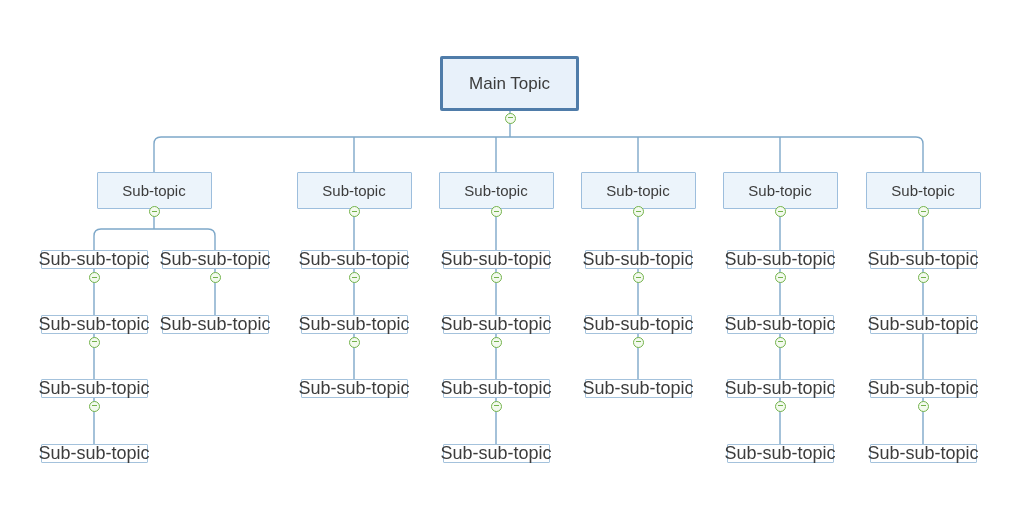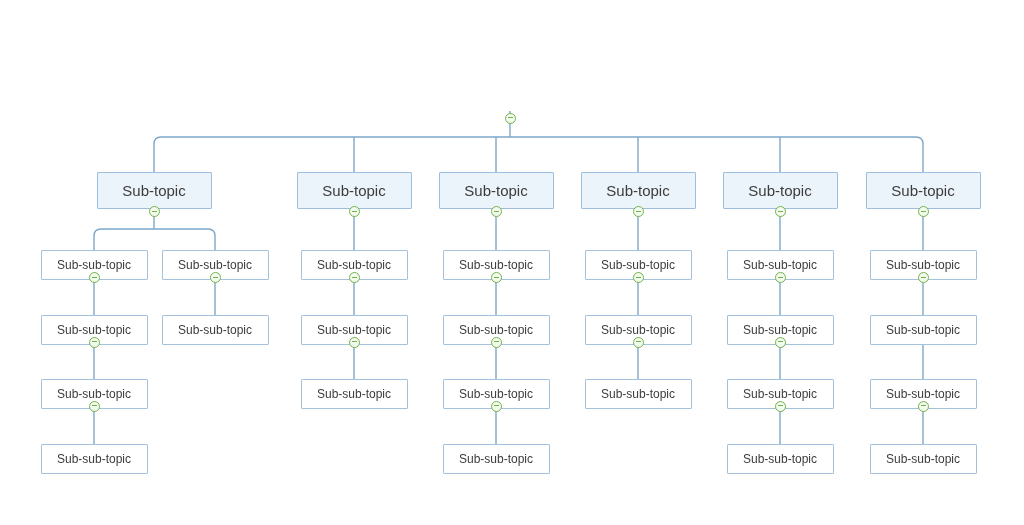--- a/index.html
+++ b/index.html
@@ -22,24 +22,24 @@
     background:var(--main-topic-fill,#e8f1fa);
     font-size:17px;border-radius:2px;
   }
   .sub{
     width:115px;height:37px;
     border:1px solid var(--sub-topic-border,#9dbedd);
     background:var(--sub-topic-fill,#ecf4fb);
     font-size:15px;border-radius:1px;
   }
   .leaf{
-    width:107px;height:30px;
+    width:107px;height:19px;
     border:1px solid var(--sub-sub-topic-border,#a4c2dc);
     background:var(--sub-sub-topic-fill,#ffffff);
-    font-size:12px;border-radius:1px;
+    font-size:18px;border-radius:1px;
   }
   .collapse{
     position:absolute;box-sizing:border-box;
     width:11px;height:11px;border-radius:50%;
     border:1.3px solid var(--collapse-icon-green,#74b34c);
     background:#f3faee;cursor:pointer;
   }
   .collapse::after{
     content:"";position:absolute;left:2px;right:2px;top:50%;
     border-top:1.4px solid var(--collapse-icon-green,#74b34c);
@@ -62,20 +62,21 @@
 
     <path class="connector" d="M94,269 V315 M94,334 V379 M94,398 V444
              M215,269 V315
              M354,269 V315 M354,334 V379
              M496,269 V315 M496,334 V379 M496,398 V444
              M638,269 V315 M638,334 V379
              M780,269 V315 M780,334 V379 M780,398 V444
              M923,269 V315 M923,334 V379 M923,398 V444"></path>
   </svg>
 
+  <div class="node main" style="left:440px;top:56px">Main Topic</div>
 
   <div class="node sub" style="left:96.5px;top:172px">Sub-topic</div>
   <div class="node sub" style="left:296.5px;top:172px">Sub-topic</div>
   <div class="node sub" style="left:438.5px;top:172px">Sub-topic</div>
   <div class="node sub" style="left:580.5px;top:172px">Sub-topic</div>
   <div class="node sub" style="left:722.5px;top:172px">Sub-topic</div>
   <div class="node sub" style="left:865.5px;top:172px">Sub-topic</div>
 
   <div class="node leaf" style="left:40.5px;top:250px">Sub-sub-topic</div>
   <div class="node leaf" style="left:40.5px;top:315px">Sub-sub-topic</div>

